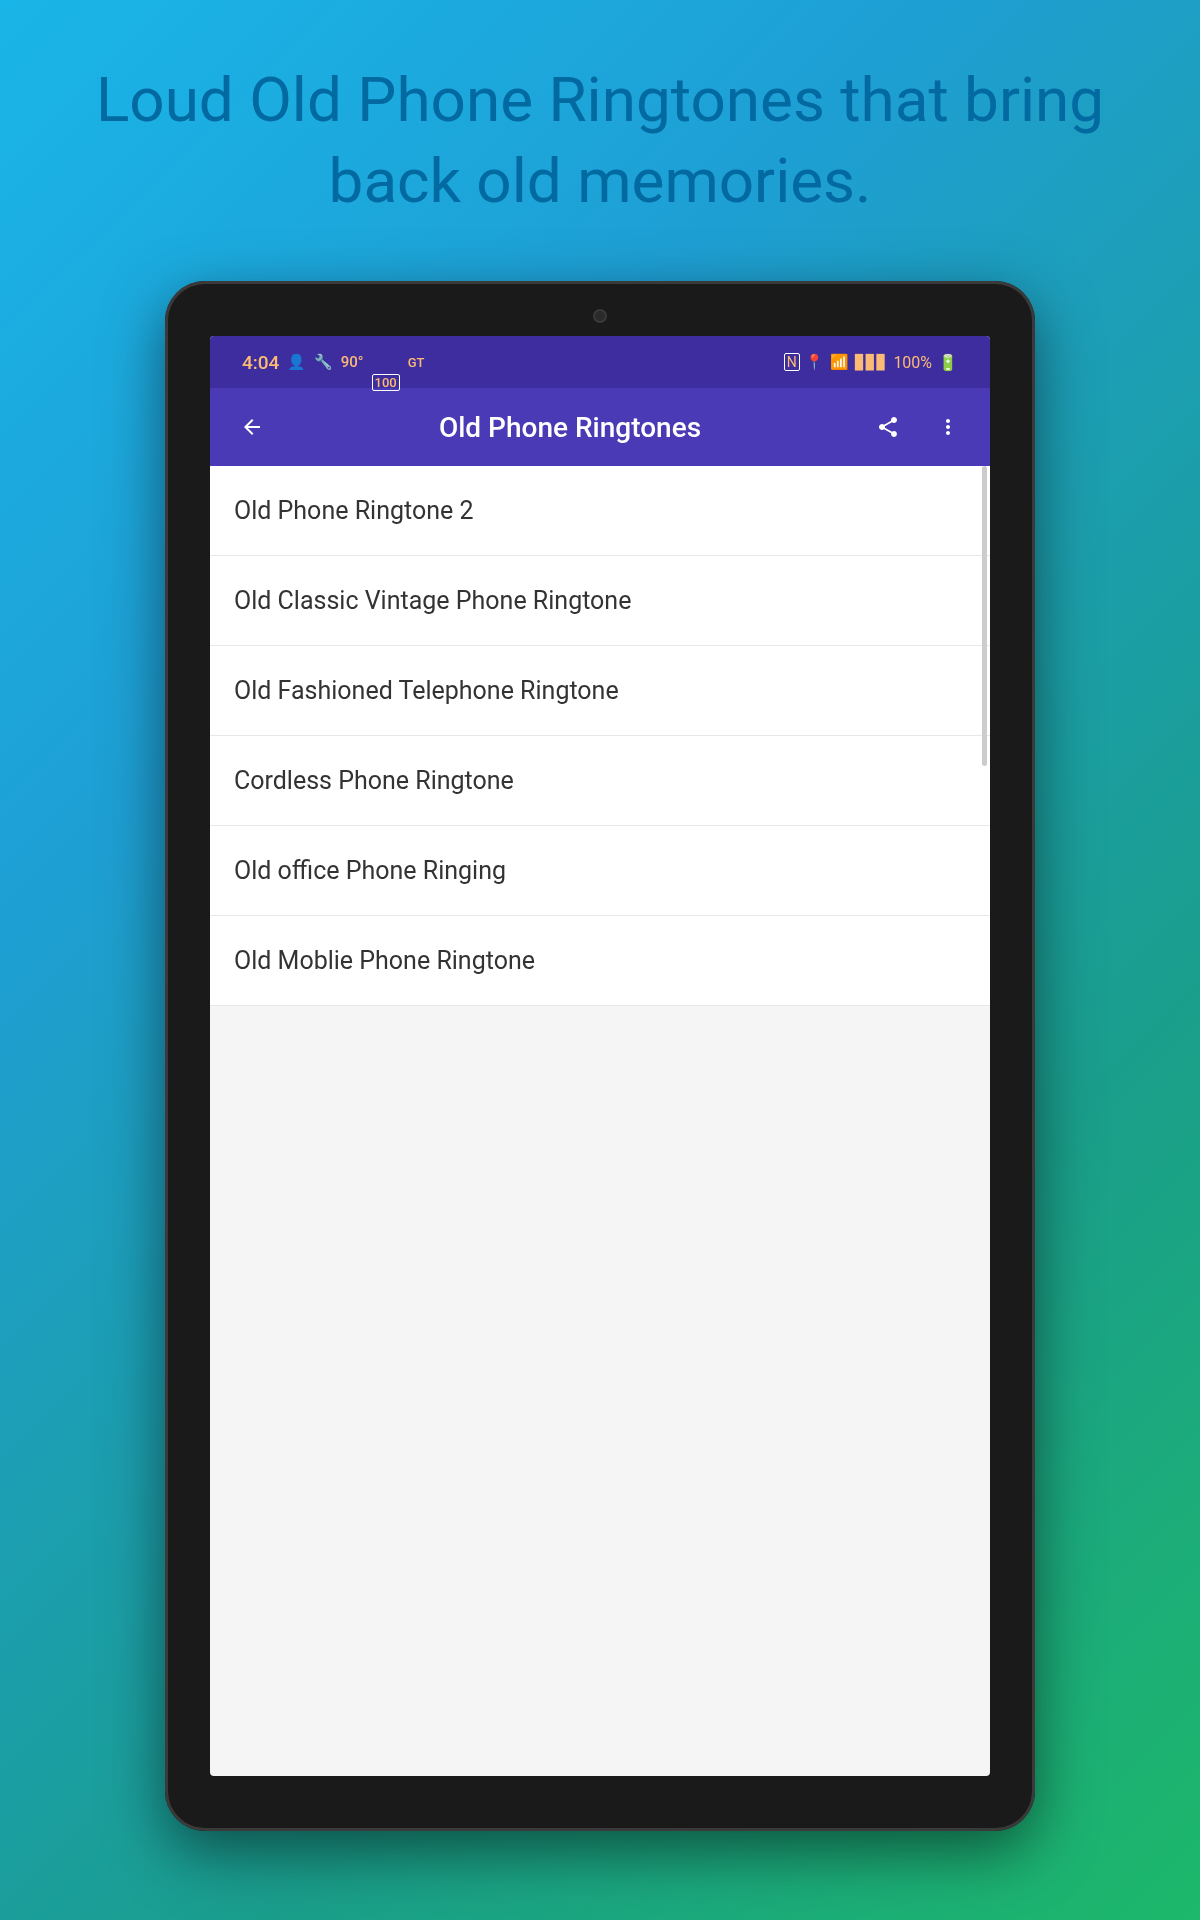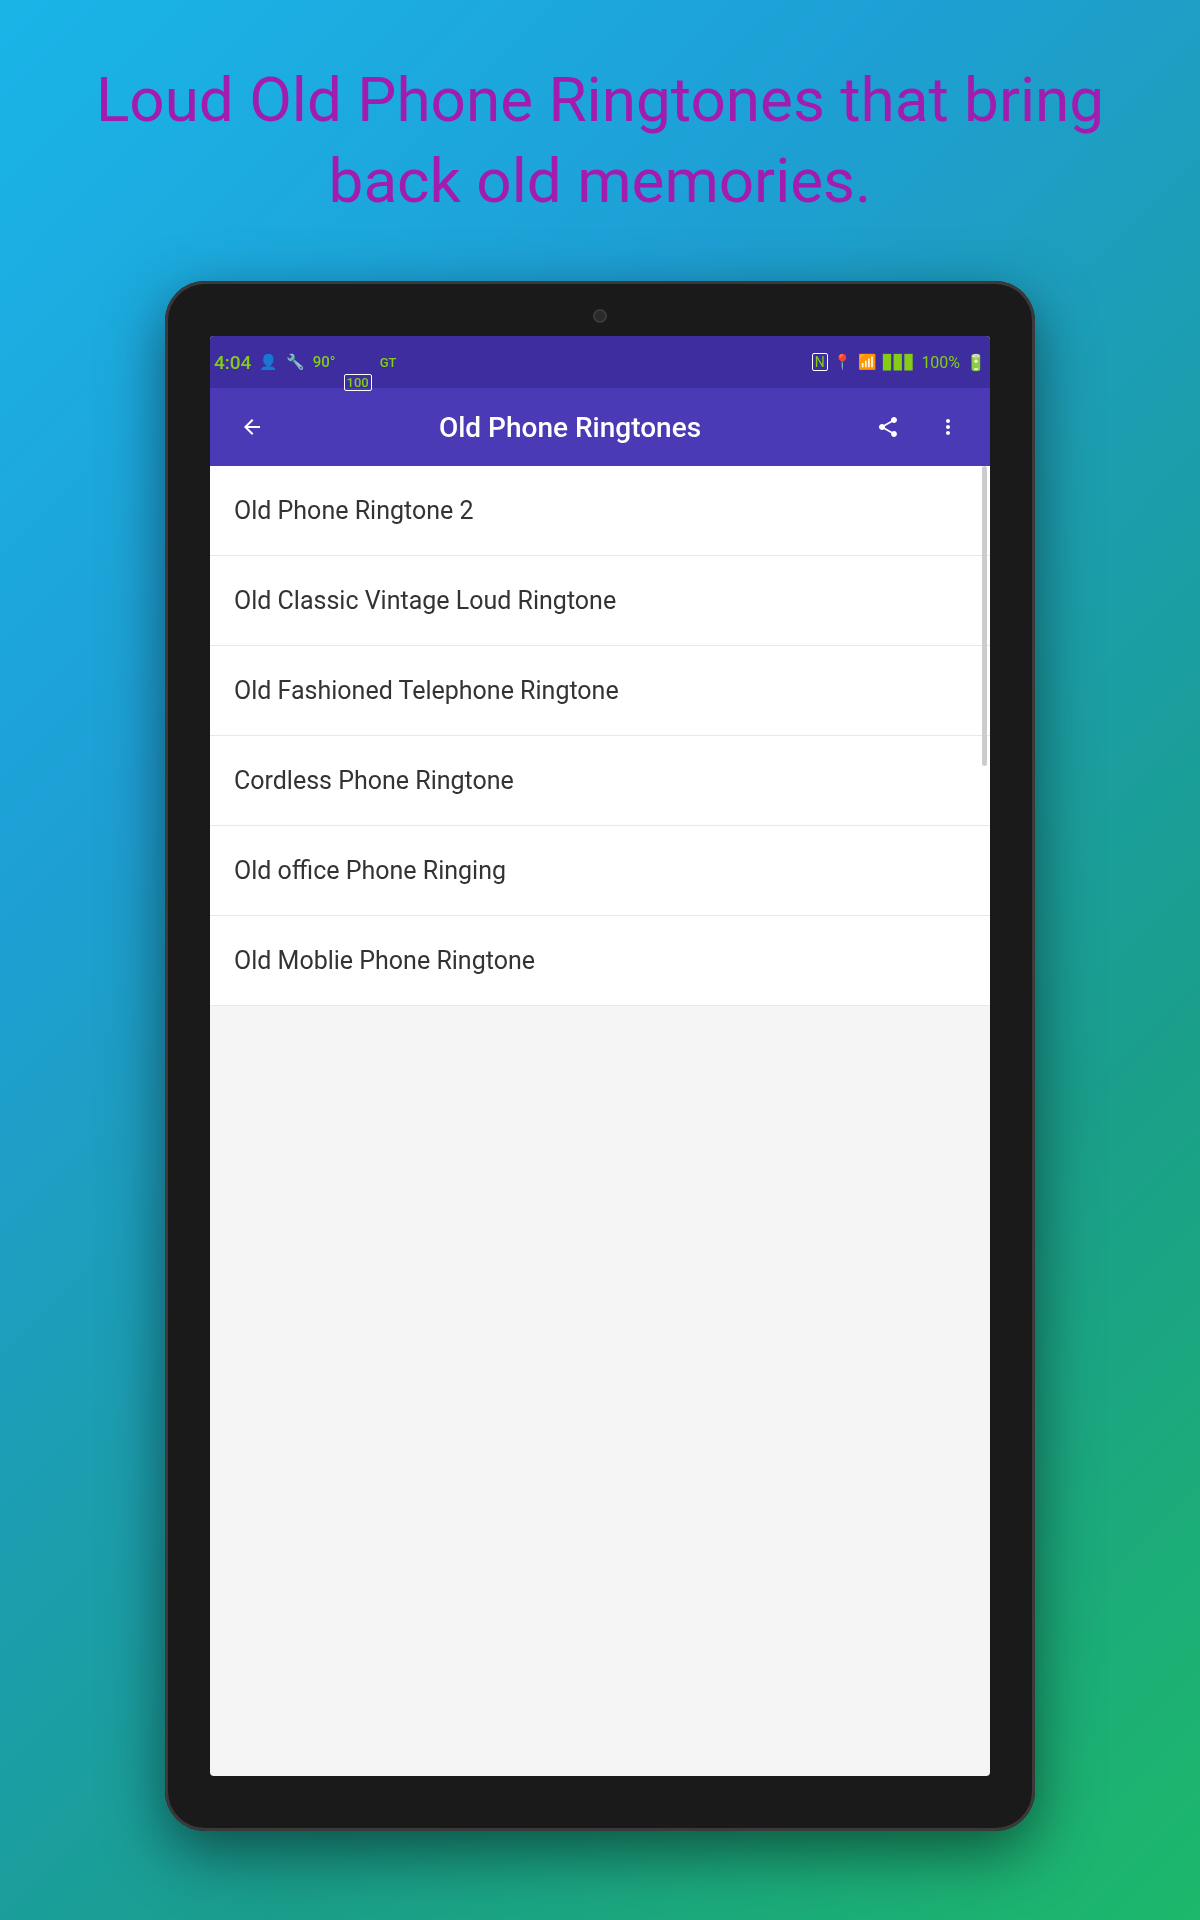--- a/index.html
+++ b/index.html
@@ -9,21 +9,21 @@
       height: 1920px;
       overflow: hidden;
       font-family: 'Roboto', Arial, sans-serif;
       background: linear-gradient(135deg, #1ab5e8 0%, #1e9fd4 30%, #1a9e8c 70%, #1db86a 100%);
       display: flex;
       flex-direction: column;
       align-items: center;
     }
 
     .headline {
-      color: #a21caf;
+      color: #0369a1;
       font-size: 62px;
       font-weight: 400;
       text-align: center;
       padding: 60px 80px 40px 80px;
       line-height: 1.3;
     }
 
     .device-wrapper {
       position: relative;
       width: 870px;
@@ -69,22 +69,22 @@
     }
 
     
     .status-bar {
       width: 100%;
       height: 52px;
       background: #3d2d9e;
       display: flex;
       align-items: center;
       justify-content: space-between;
-      padding: 0 4px;
-      color: #84cc16;
+      padding: 0 32px;
+      color: #fdba74;
       font-size: 20px;
     }
 
     .status-left {
       display: flex;
       align-items: center;
       gap: 8px;
       font-size: 19px;
       font-weight: 500;
     }
@@ -202,21 +202,21 @@
             <path d="M12 8c1.1 0 2-.9 2-2s-.9-2-2-2-2 .9-2 2 .9 2 2 2zm0 2c-1.1 0-2 .9-2 2s.9 2 2 2 2-.9 2-2-.9-2-2-2zm0 6c-1.1 0-2 .9-2 2s.9 2 2 2 2-.9 2-2-.9-2-2-2z"></path>
           </svg>
         </div>
       </div>
 
       <div class="list-container">
         <div class="list-item">
           <span>Old Phone Ringtone 2</span>
         </div>
         <div class="list-item">
-          <span>Old Classic Vintage Loud Ringtone</span>
+          <span>Old Classic Vintage Phone Ringtone</span>
         </div>
         <div class="list-item">
           <span>Old Fashioned Telephone Ringtone</span>
         </div>
         <div class="list-item">
           <span>Cordless Phone Ringtone</span>
         </div>
         <div class="list-item">
           <span>Old office Phone Ringing</span>
         </div>

